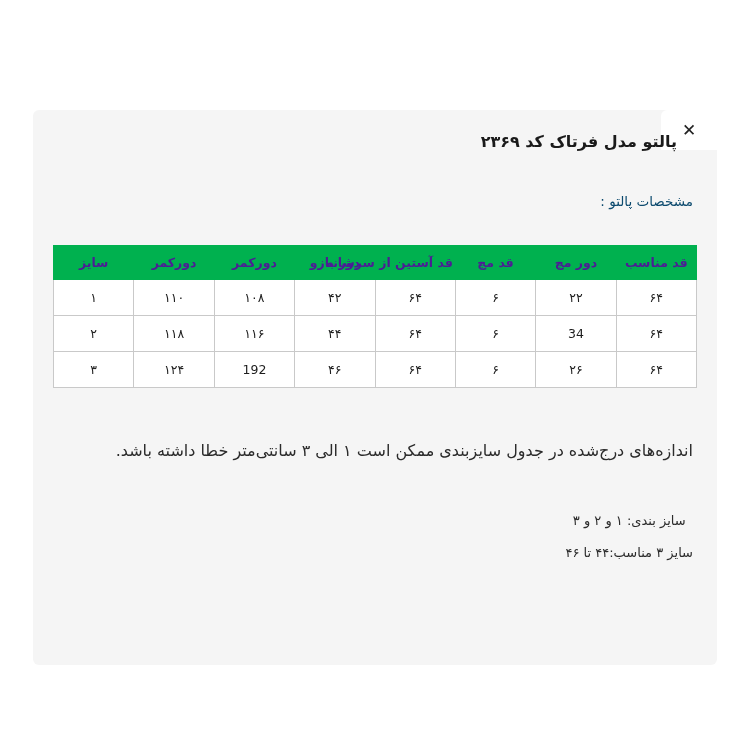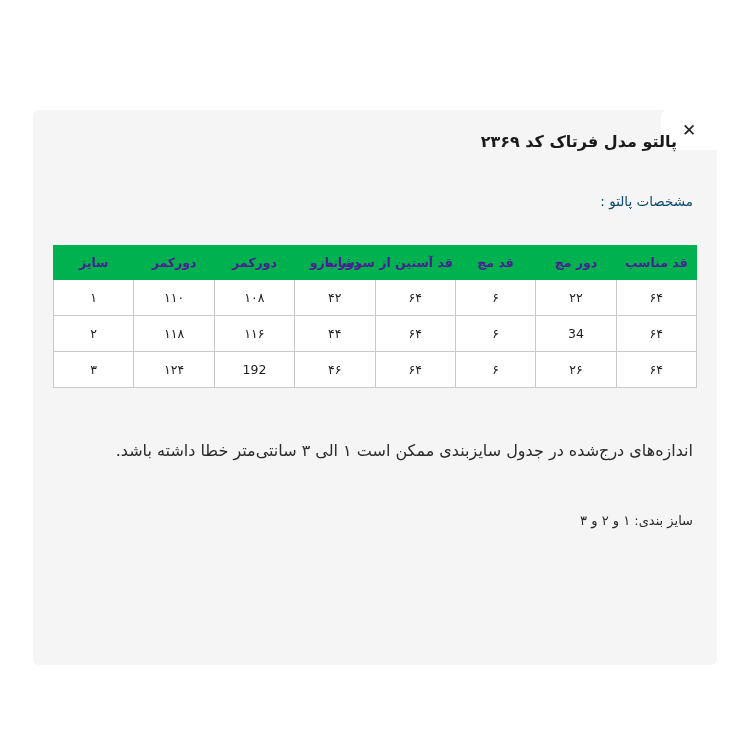--- a/index.html
+++ b/index.html
@@ -163,15 +163,16 @@
           <td>۳</td>
         </tr>
       </tbody>
     </table>
   </div>
 
   <div class="note">اندازه‌های درج‌شده در جدول سایزبندی ممکن است ۱ الی ۳ سانتی‌متر خطا داشته باشد.</div>
 
   <div class="facts">
     <div>سایز بندی: ۱ و ۲ و ۳</div>
+    <div>سایز ۳ مناسب:۴۴ تا ۴۶</div>
   </div>
 
 </div>
 
 </body></html>

